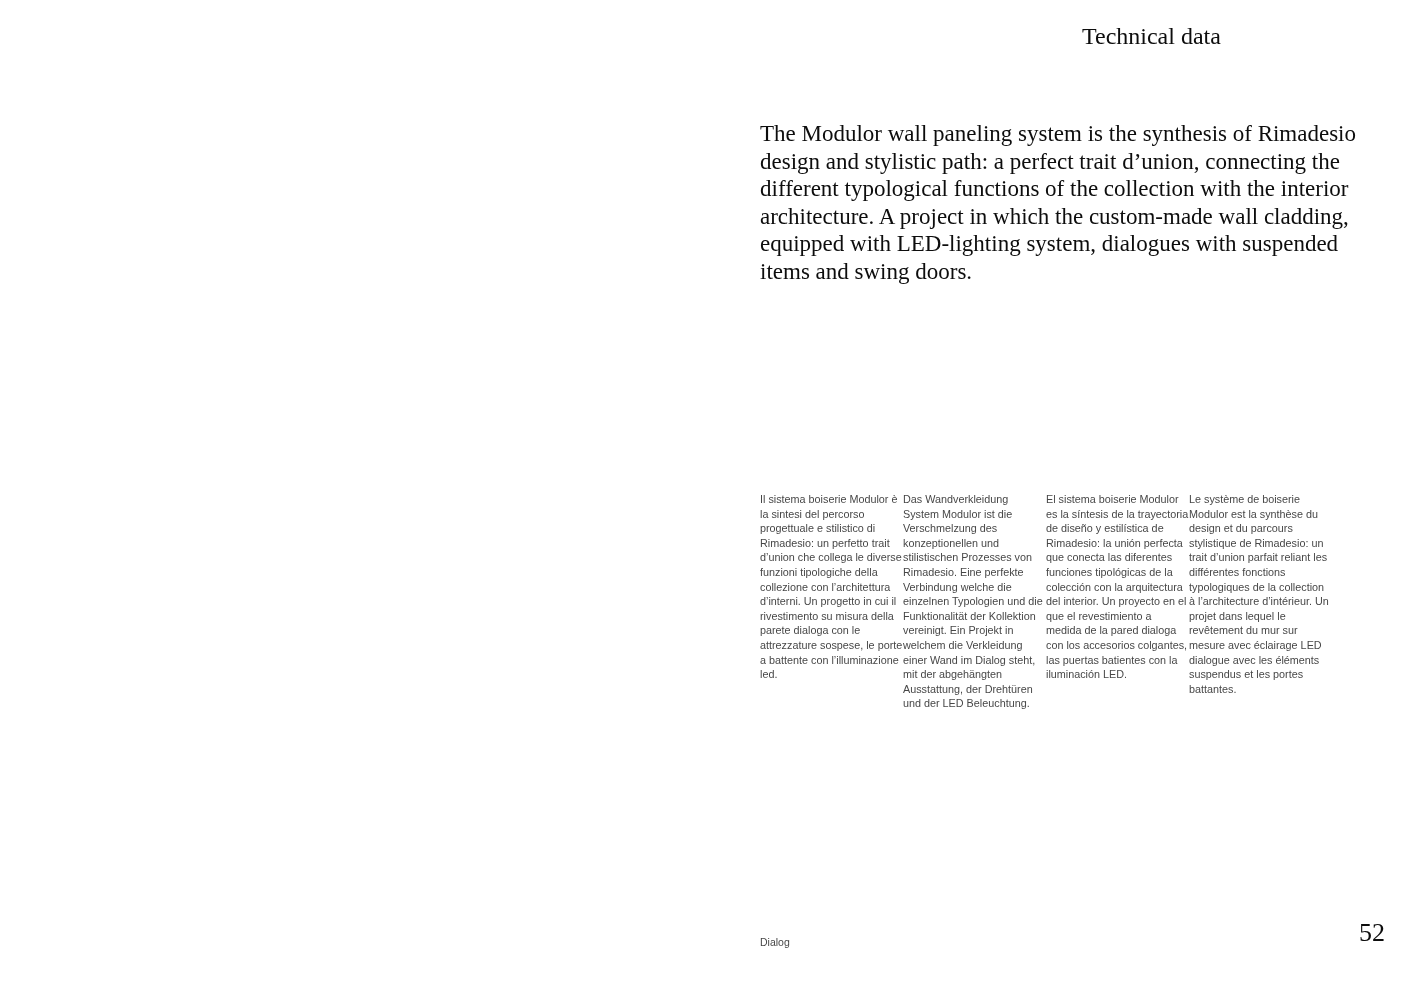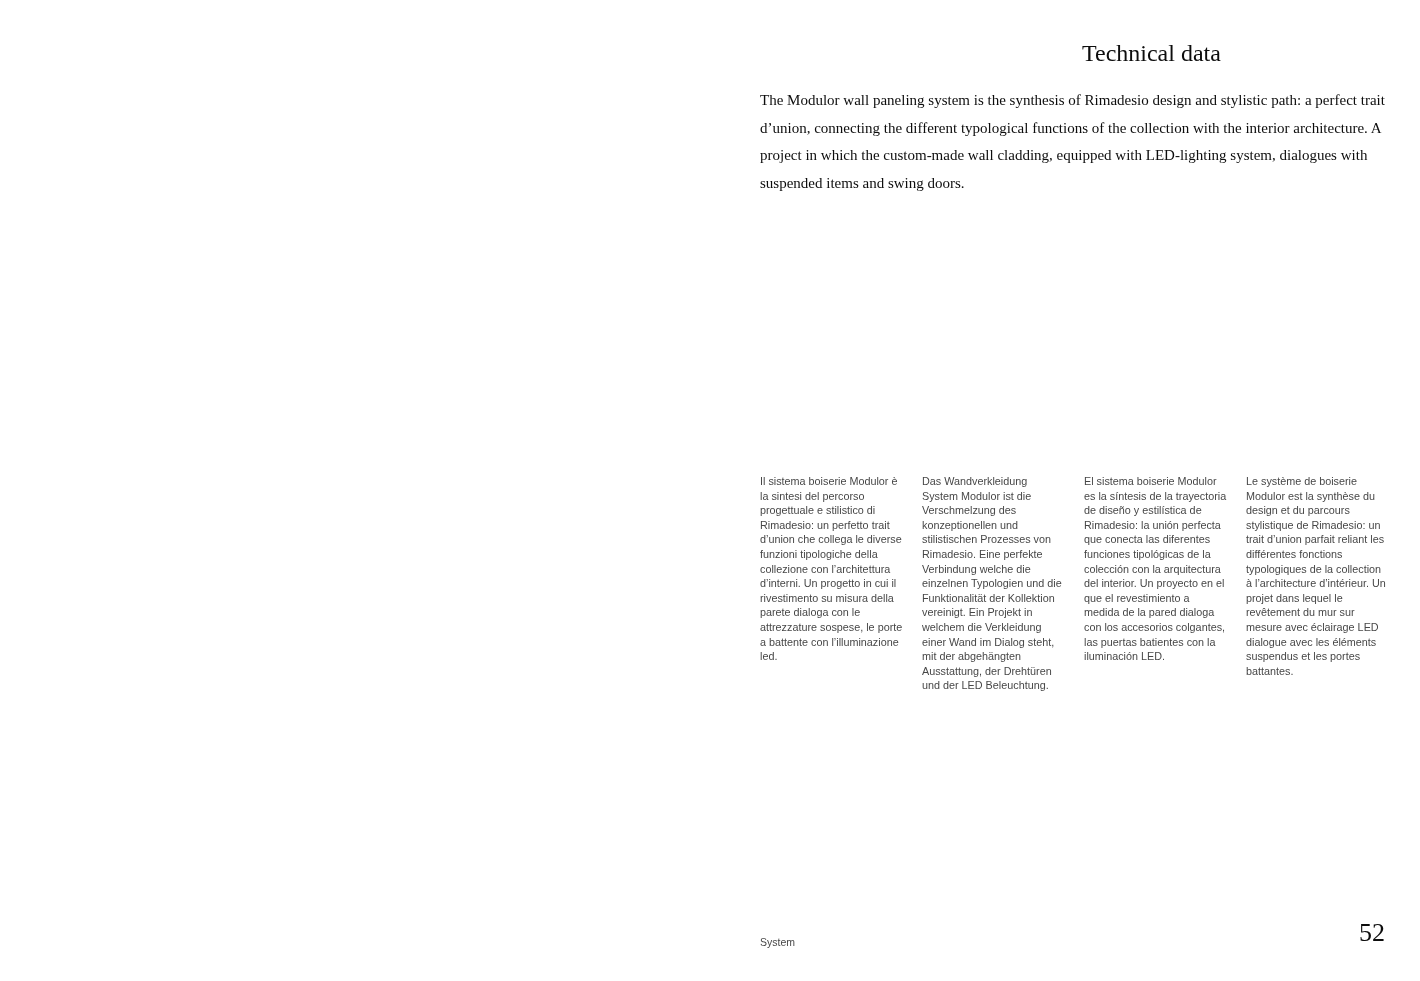--- a/index.html
+++ b/index.html
@@ -12,44 +12,43 @@
     width: 1420px;
     height: 981px;
     background: #ffffff;
     overflow: hidden;
     font-family: "Liberation Serif", serif;
     color: #111111;
   }
   .page-title {
     position: absolute;
     left: 1082px;
-    top: 39px;
+    top: 22px;
     font-size: 24px;
     line-height: 28px;
     font-family: "Liberation Serif", serif;
     color: #0d0d0d;
     white-space: nowrap;
   }
   .intro {
     position: absolute;
     left: 760px;
-    top: 87px;
+    top: 120px;
     width: 632px;
-    font-size: 15px;
+    font-size: 23px;
     line-height: 27.5px;
     font-family: "Liberation Serif", serif;
     color: #0d0d0d;
   }
   .columns {
     position: absolute;
     left: 760px;
-    top: 474px;
+    top: 492px;
     width: 632px;
     display: flex;
-    gap: 19px;
   }
   .col {
     width: 143px;
     font-family: "Liberation Sans", sans-serif;
     font-size: 10.8px;
     line-height: 14.6px;
     color: #474747;
     text-align: left;
   }
   .footer-product {
@@ -78,17 +77,17 @@
 
   <div class="intro">The Modulor wall paneling system is the synthesis of Rimadesio design and stylistic path: a perfect trait d’union, connecting the different typological functions of the collection with the interior architecture. A project in which the custom-made wall cladding, equipped with LED-lighting system, dialogues with suspended items and swing doors.</div>
 
   <div class="columns">
     <div class="col">Il sistema boiserie Modulor è la sintesi del percorso progettuale e stilistico di Rimadesio: un perfetto trait d’union che collega le diverse funzioni tipologiche della collezione con l’architettura d’interni. Un progetto in cui il rivestimento su misura della parete dialoga con le attrezzature sospese, le porte a battente con l’illuminazione led.</div>
     <div class="col">Das Wandverkleidung System Modulor ist die Verschmelzung des konzeptionellen und stilistischen Prozesses von Rimadesio. Eine perfekte Verbindung welche die einzelnen Typologien und die Funktionalität der Kollektion vereinigt. Ein Projekt in welchem die Verkleidung einer Wand im Dialog steht, mit der abgehängten Ausstattung, der Drehtüren und der LED Beleuchtung.</div>
     <div class="col">El sistema boiserie Modulor es la síntesis de la trayectoria de diseño y estilística de Rimadesio: la unión perfecta que conecta las diferentes funciones tipológicas de la colección con la arquitectura del interior. Un proyecto en el que el revestimiento a medida de la pared dialoga con los accesorios colgantes, las puertas batientes con la iluminación LED.</div>
     <div class="col">Le système de boiserie Modulor est la synthèse du design et du parcours stylistique de Rimadesio: un trait d’union parfait reliant les différentes fonctions typologiques de la collection à l’architecture d’intérieur. Un projet dans lequel le revêtement du mur sur mesure avec éclairage LED dialogue avec les éléments suspendus et les portes battantes.</div>
   </div>
 
-  <div class="footer-product">System</div>
+  <div class="footer-product">Dialog</div>
 
   <div class="page-number">52</div>
 
 </div>
 
 </body></html>

